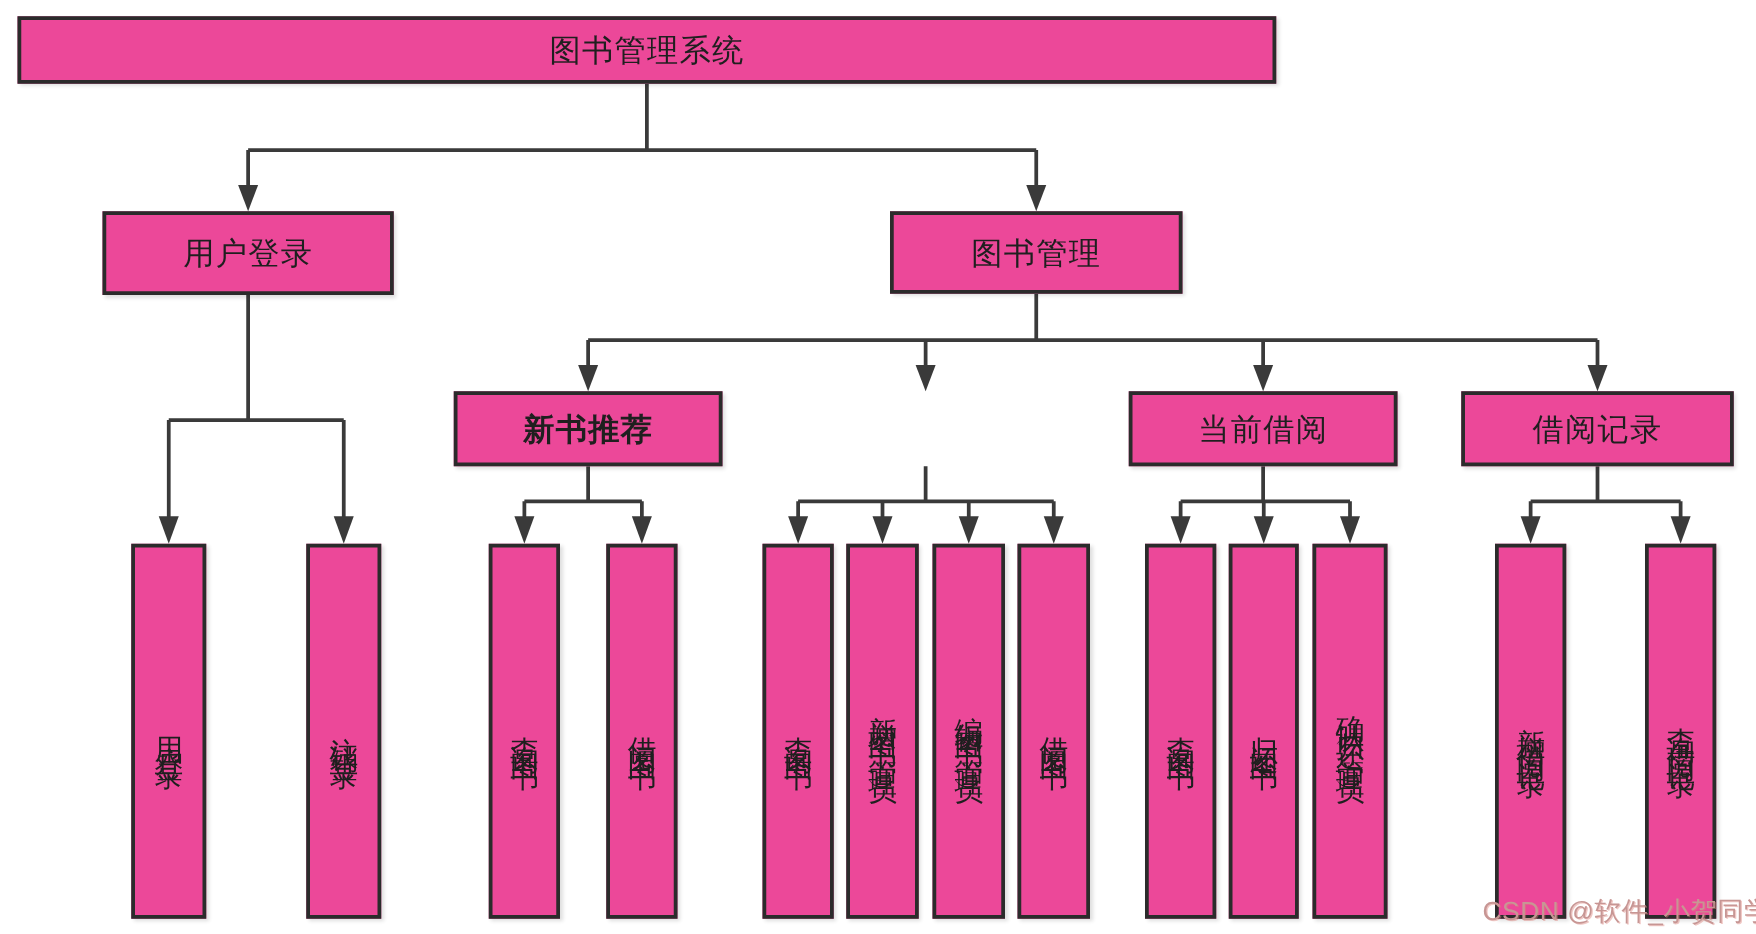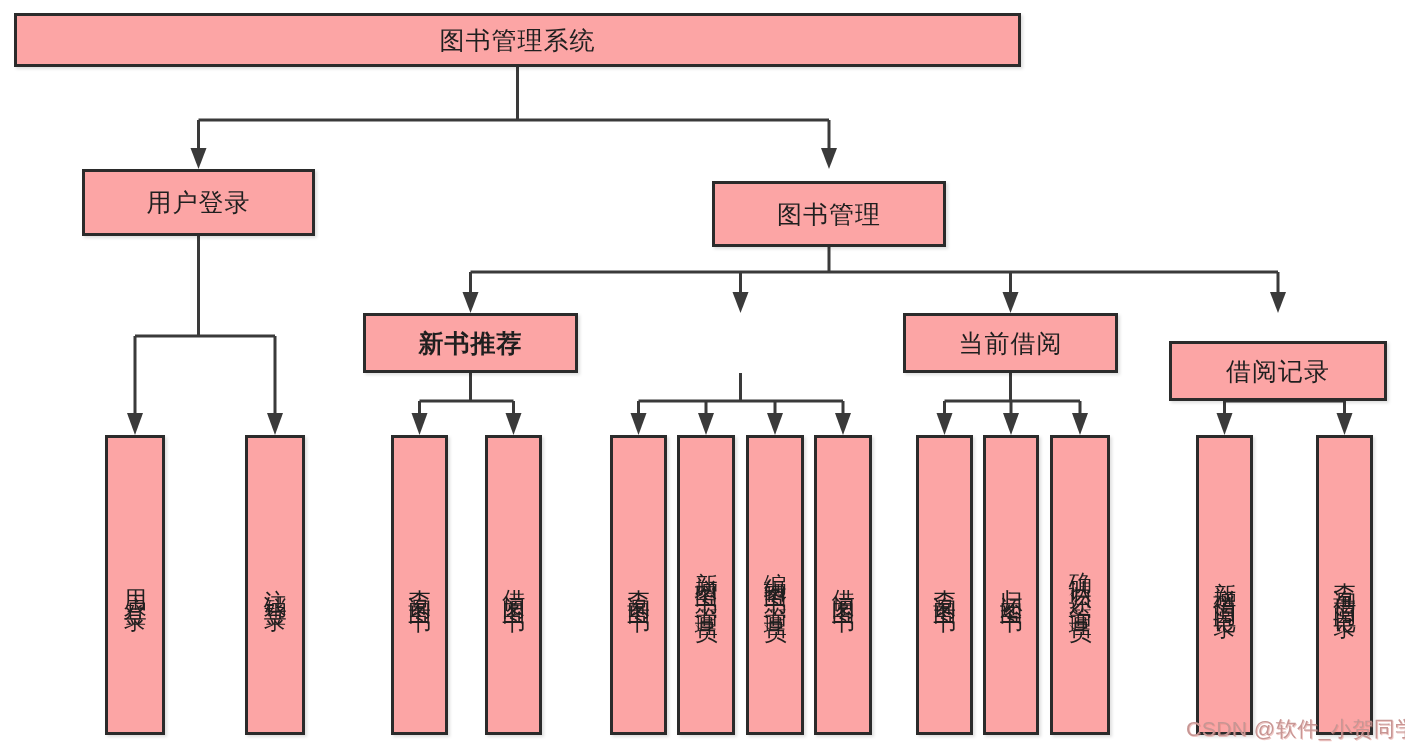--- a/index.html
+++ b/index.html
@@ -7,42 +7,42 @@
     position:relative;
     width:1405px;height:747px;
     background:#ffffff;
     font-family:"Liberation Sans","DejaVu Sans",sans-serif;
     overflow:hidden;
   }
   .connectors{position:absolute;left:0;top:0;pointer-events:none;}
   .node{
     position:absolute;
     box-sizing:border-box;
-    background:#fca5a5;
+    background:#ec4899;
     border:3px solid #2b2b2b;
     display:flex;align-items:center;justify-content:center;
     color:#1f1f1f;
     box-shadow:2px 2px 3px rgba(0,0,0,0.13);
     z-index:2;
   }
   .h{font-size:25px;letter-spacing:1px;white-space:nowrap;}
   .leaf{
     top:435px;height:300px;
     writing-mode:vertical-rl;
     font-size:23px;
     letter-spacing:7px;
     line-height:1.1;
   }
   #n-root{left:14px;top:13px;width:1007px;height:54px;}
   #n-user2{left:82px;top:169px;width:233px;height:67px;}
-  #n-bookm{left:712px;top:181px;width:234px;height:66px;text-align:right;}
+  #n-bookm{left:712px;top:169px;width:234px;height:66px;text-align:right;}
   #n-newbook{left:363px;top:313px;width:215px;height:60px;font-weight:bold;}
   #n-bookborrow{left:633px;top:313px;width:215px;height:60px;}
   #n-currentborrow{left:903px;top:313px;width:215px;height:60px;}
-  #n-borrowrecord{left:1169px;top:313px;width:218px;height:60px;margin-top:28px;}
+  #n-borrowrecord{left:1169px;top:313px;width:218px;height:60px;}
   #lf-ul1{left:105px;width:60px;}
   #lf-ul2{left:245px;width:60px;}
   #lf-nb1{left:391px;width:57px;}
   #lf-nb2{left:485px;width:57px;}
   #lf-bb1{left:610px;width:57px;}
   #lf-bb2{left:677px;width:58px;}
   #lf-bb3{left:746px;width:58px;}
   #lf-bb4{left:814px;width:58px;}
   #lf-cb1{left:916px;width:57px;}
   #lf-cb2{left:983px;width:56px;}

